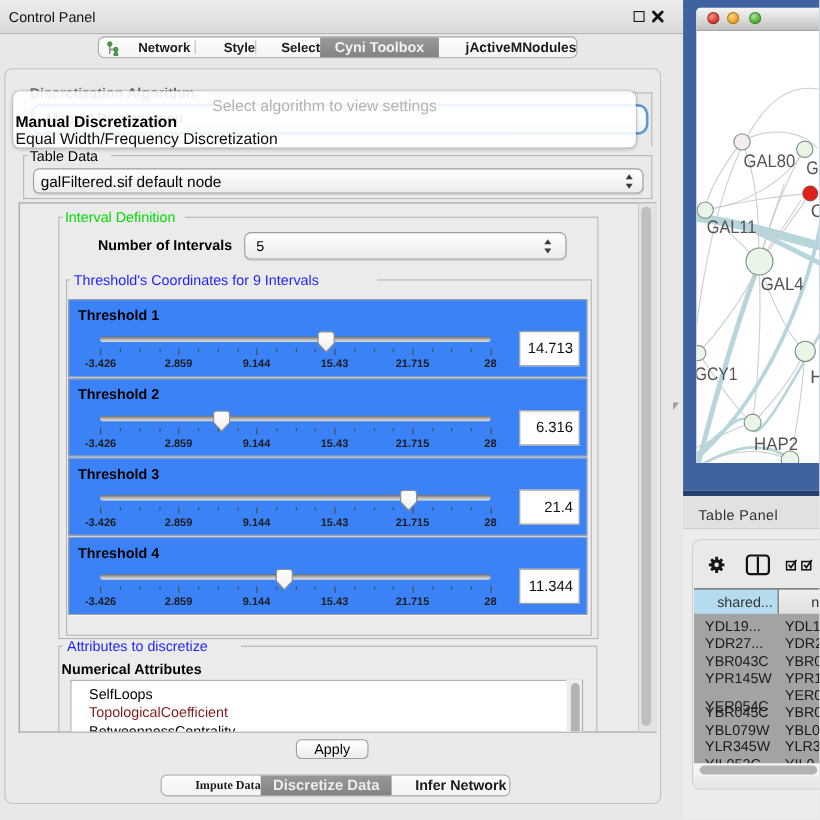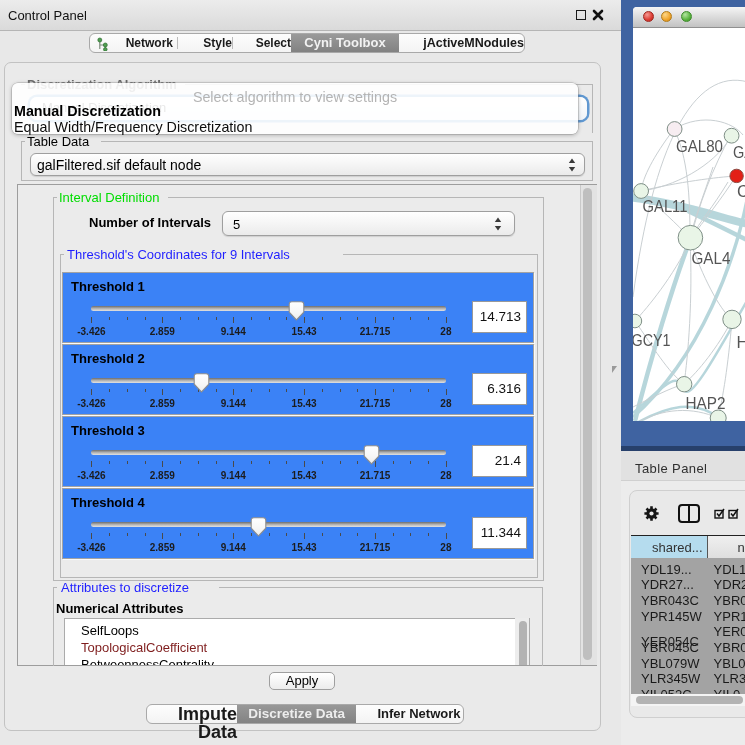--- a/index.html
+++ b/index.html
@@ -306,21 +306,21 @@
 <div class="abs" style="left:56px;top:601px;font-size:13px;font-weight:bold;color:#000;">Numerical Attributes</div>
 <div class="abs" style="left:64px;top:618px;width:466px;height:47px;background:#fff;border:1px solid #ababab;border-bottom:none;box-sizing:border-box;overflow:hidden;">
     <div class="abs" style="left:16px;top:4px;font-size:13px;color:#000;">SelfLoops</div>
     <div class="abs" style="left:16px;top:21px;font-size:13px;color:#7f1d1d;">TopologicalCoefficient</div>
     <div class="abs" style="left:16px;top:38px;font-size:13px;color:#000;">BetweennessCentrality</div>
   </div>
 <div class="abs" style="left:515px;top:618px;width:14px;height:47px;background:#ededed;"></div>
 <div class="abs" style="left:518.5px;top:621px;width:8px;height:44px;background:#b3b3b3;border-radius:4px 4px 0 0;"></div>
 <div id="applybtn" class="abs">Apply</div>
 <div id="btabbar" class="abs">
-<div class="tab" style="left:6px;width:84px;top:0;height:18.5px;line-height:18.5px;font-size:18px;">Impute Data</div>
+<div class="tab" style="left:6px;width:84px;top:0;height:18.5px;line-height:18.5px;font-size:11px;font-family:Liberation Serif, serif;">Impute Data</div>
 <div style="position:absolute;left:89.7px;top:0;width:119.8px;height:18.5px;background:linear-gradient(#989898,#838383);color:#ededed;font-size:13.5px;font-weight:bold;text-align:center;line-height:18.5px;">Discretize Data</div>
 <div class="tab" style="left:209.5px;width:104px;top:0;height:18.5px;line-height:18.5px;font-size:13px;">Infer Network</div>
 </div>
 <div class="abs" style="left:612px;top:366px;width:0;height:0;border-left:5px solid #9a9a9a;border-bottom:7px solid transparent;"></div>
 <div id="bluewin" class="abs">
 <div id="macwin">
 <div id="mactb"></div>
 <div class="tl" style="left:9.5px;background:radial-gradient(circle at 35% 30%,#f49a93,#dc3b32 60%,#b02a22);border:0.5px solid #9d2720;"></div>
 <div class="tl" style="left:28.2px;background:radial-gradient(circle at 35% 30%,#fcd789,#f0a42a 60%,#c67f14);border:0.5px solid #b07b1a;"></div>
 <div class="tl" style="left:48px;background:radial-gradient(circle at 35% 30%,#b3e5a0,#59b33e 60%,#3d8c28);border:0.5px solid #3e8a2c;"></div>

